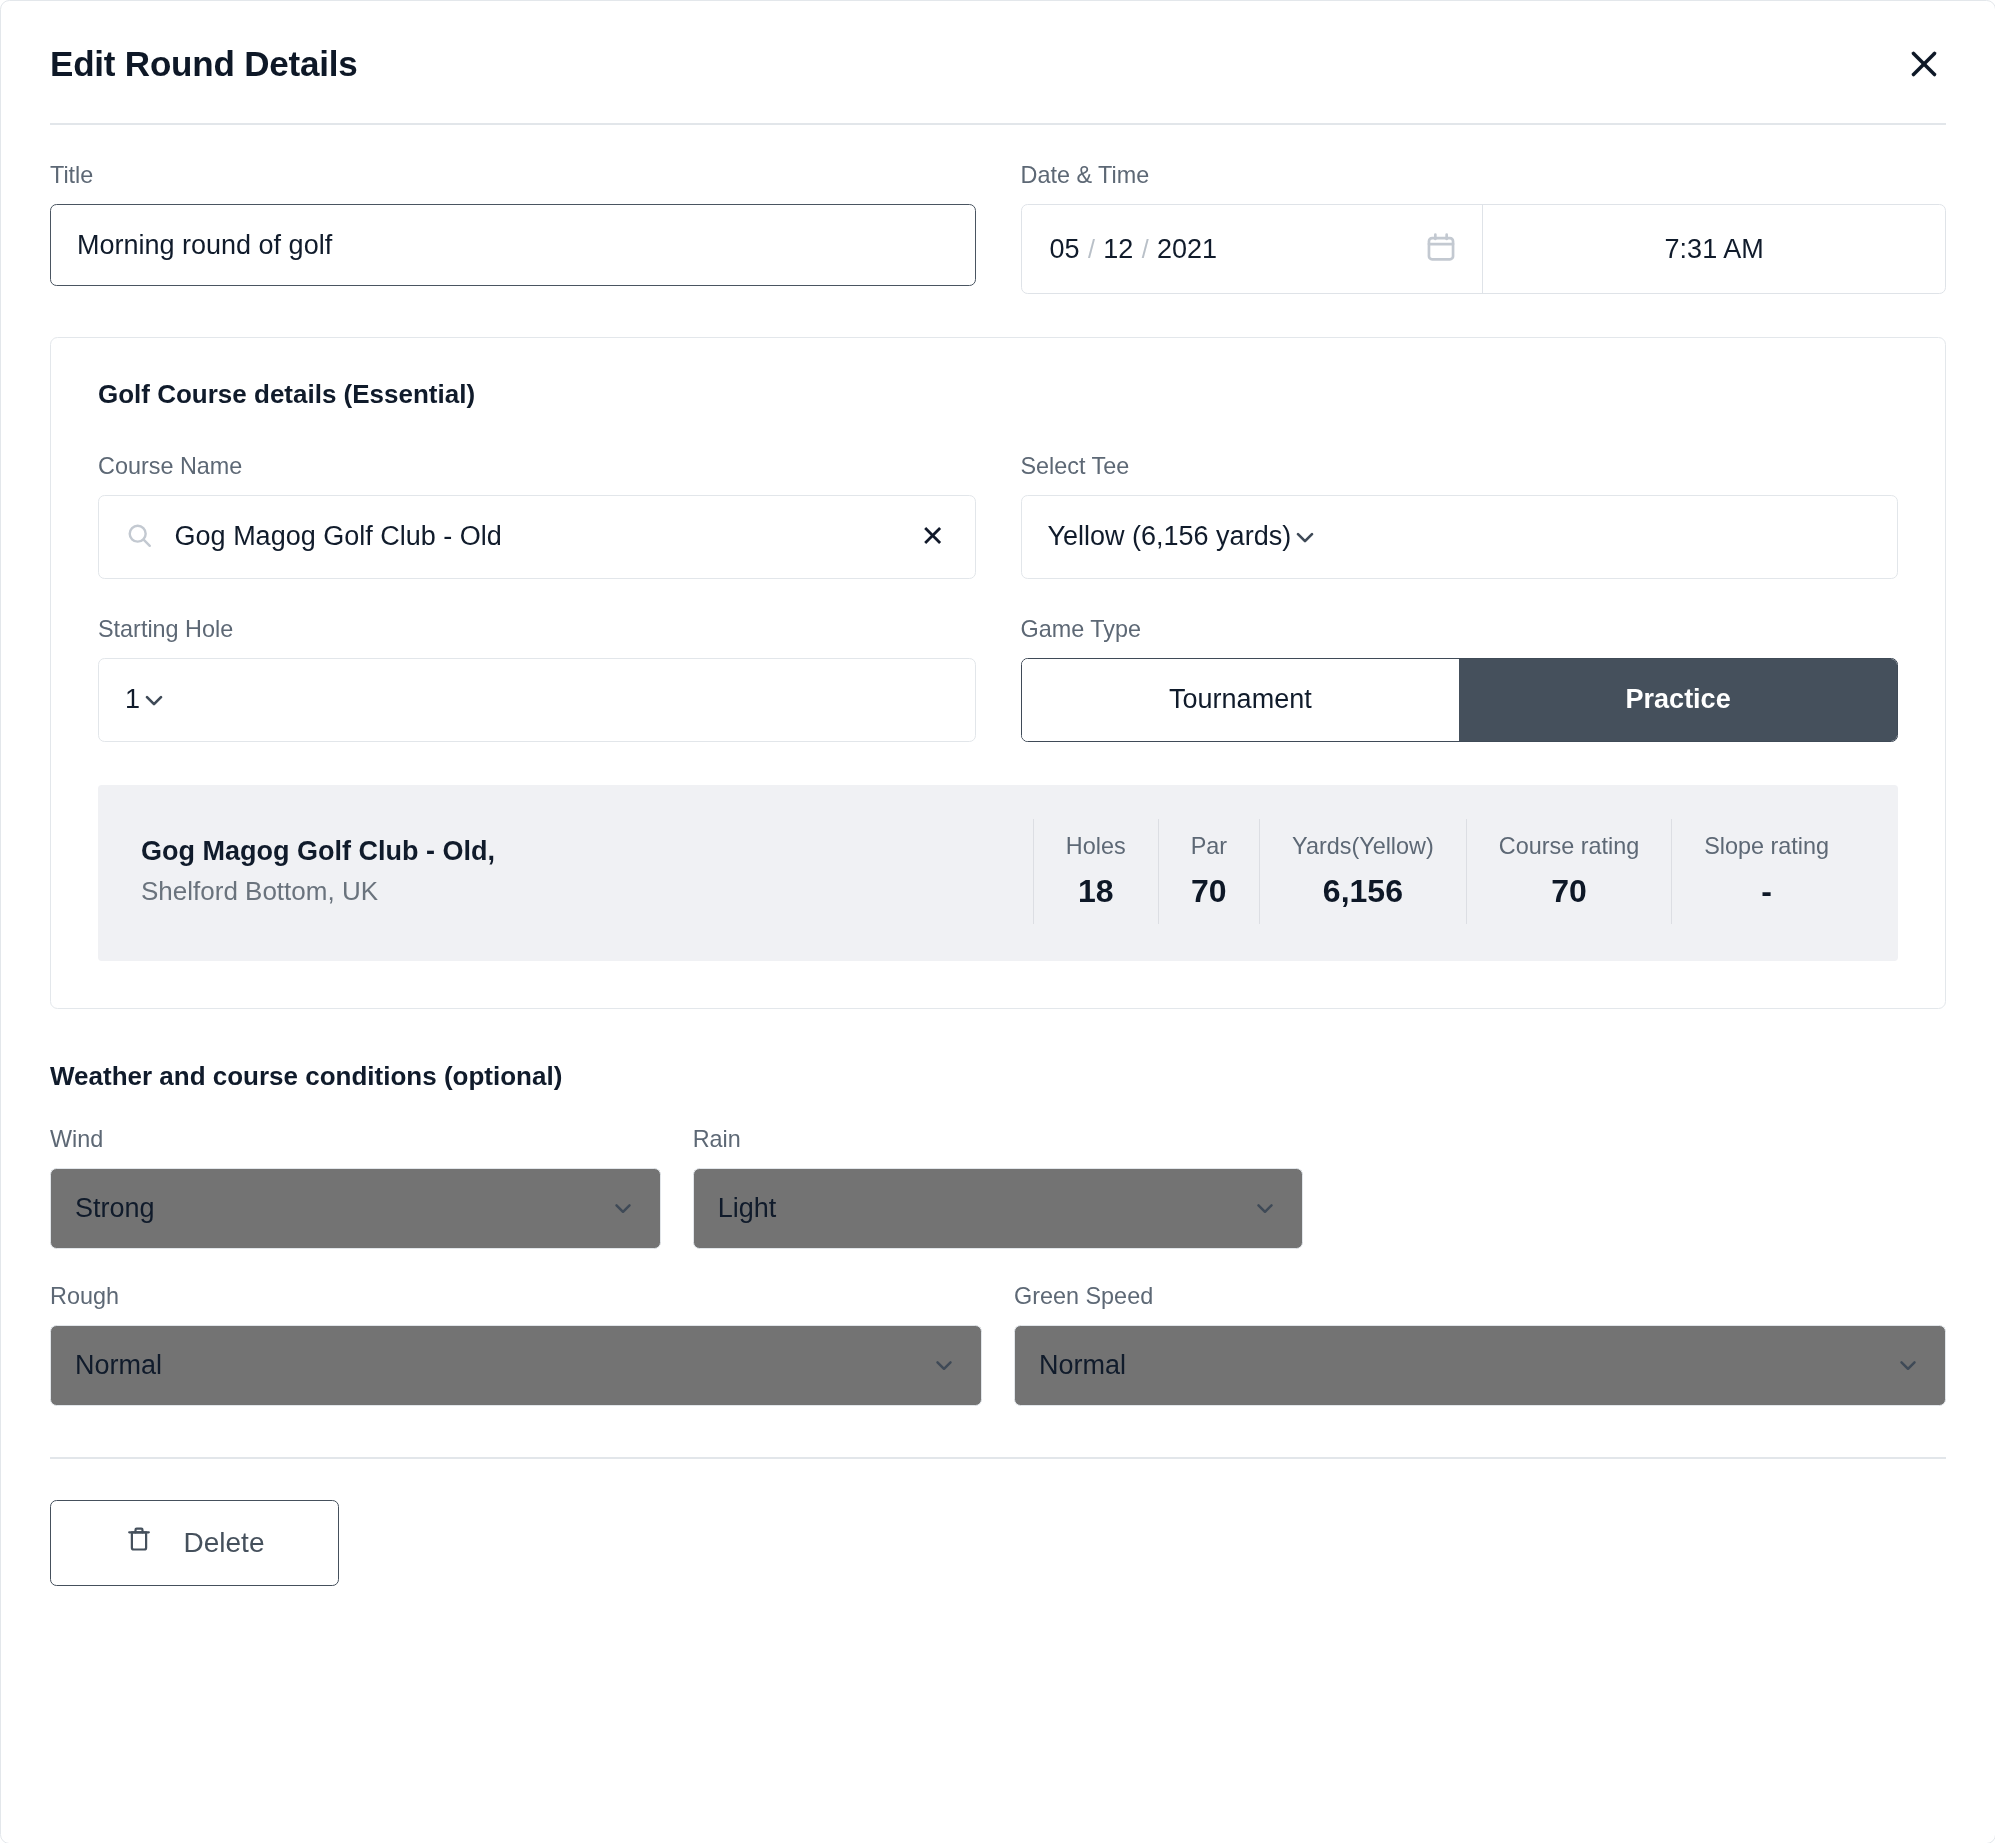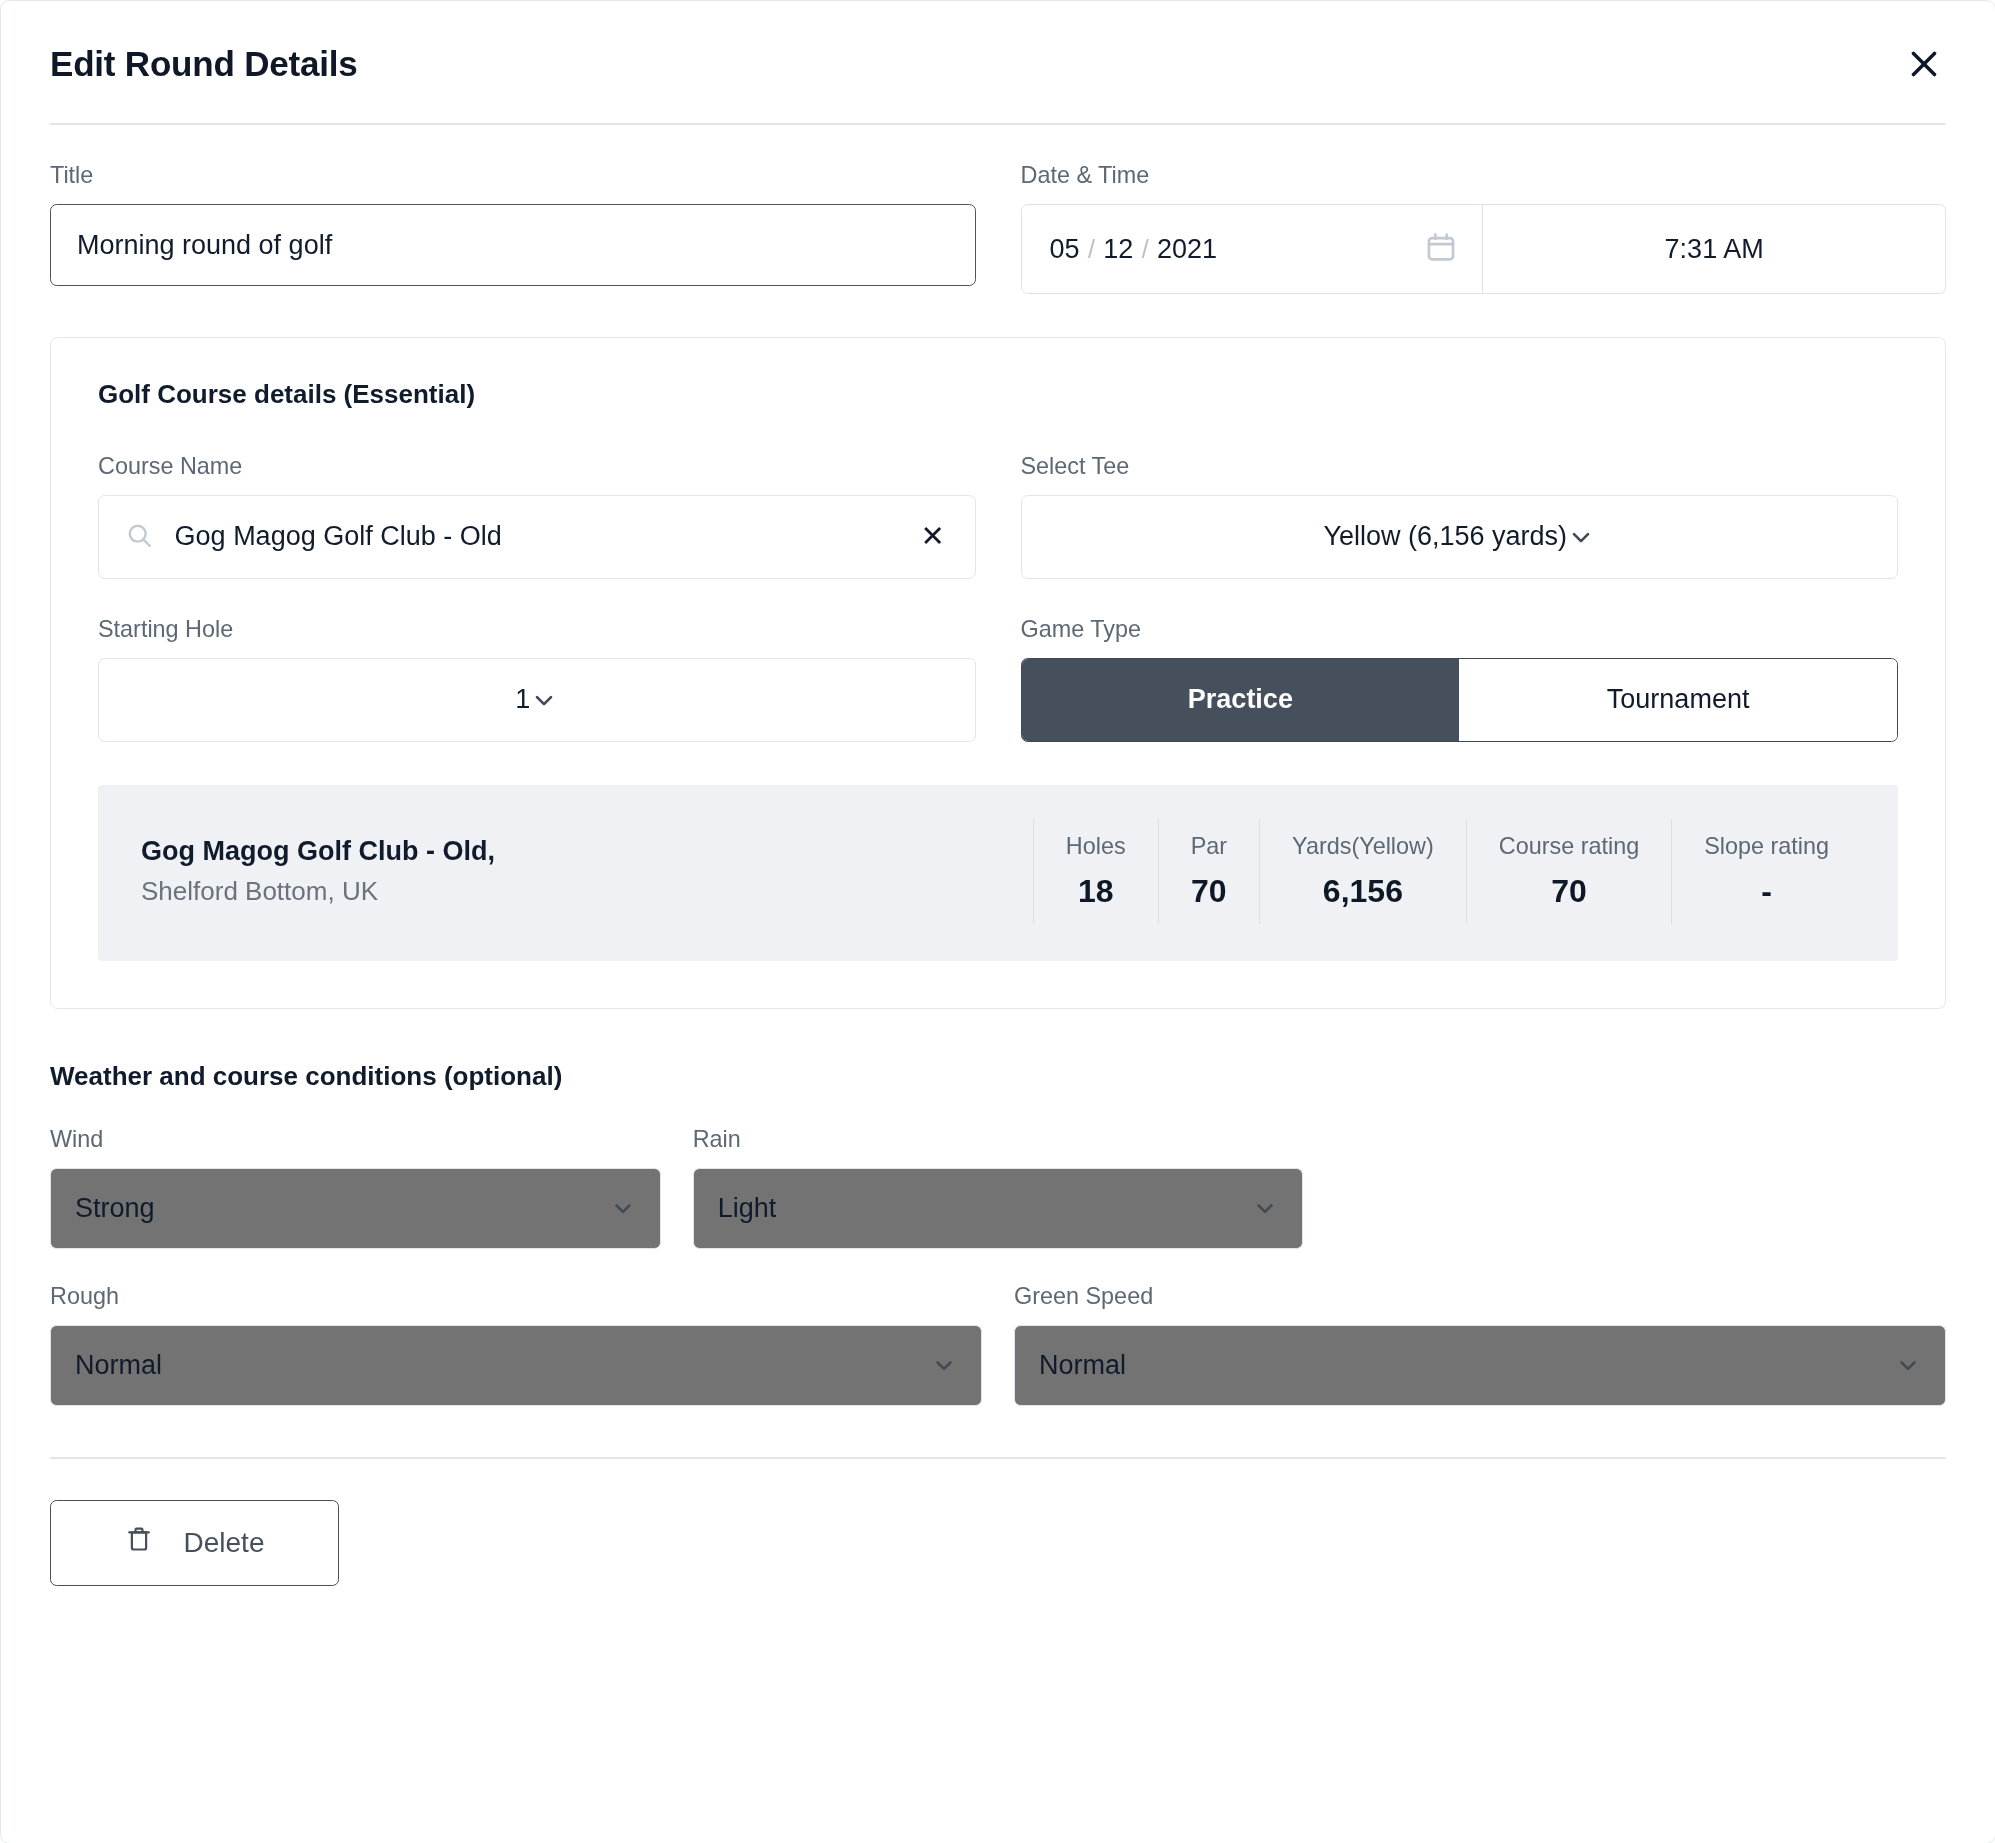--- a/index.html
+++ b/index.html
@@ -156,21 +156,21 @@
     padding: 0 3.7px;
   }
 
   
   .select-box {
     height: 84px;
     border: 1.9px solid #e2e6ea;
     border-radius: 6.6px;
     display: flex;
     align-items: center;
-    justify-content: center;
+    justify-content: flex-start;
     padding: 0 26px;
     font-size: 27px;
     color: #101b2b;
     background: #fff;
     cursor: pointer;
   }
 
   
   .segmented {
     display: flex;
@@ -412,22 +412,22 @@
           <span>
             <svg class="chev" width="28" height="28" viewBox="0 0 24 24" fill="none" stroke="#3f4a57" stroke-width="2.3" stroke-linecap="round" stroke-linejoin="round">
               <polyline points="6,9.5 12,15.5 18,9.5"></polyline>
             </svg>
           </span>
         </div>
       </div>
       <div class="col">
         <span class="field-label">Game Type</span>
         <div class="segmented">
+          <div class="seg">Tournament</div>
           <div class="seg active">Practice</div>
-          <div class="seg">Tournament</div>
         </div>
       </div>
     </div>
 
     <div class="info-bar">
       <div class="info-name">
         <div class="n1">Gog Magog Golf Club - Old,</div>
         <div class="n2">Shelford Bottom, UK</div>
       </div>
       <div class="info-stat">

